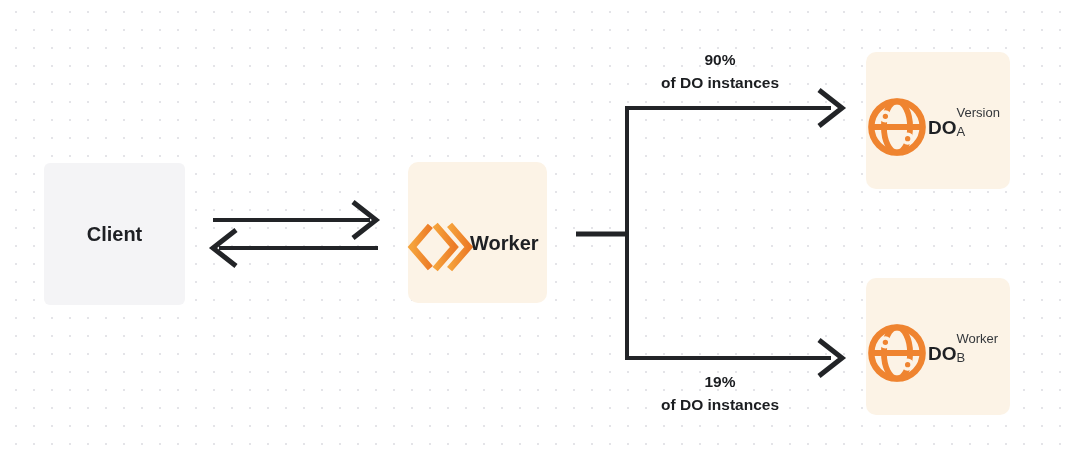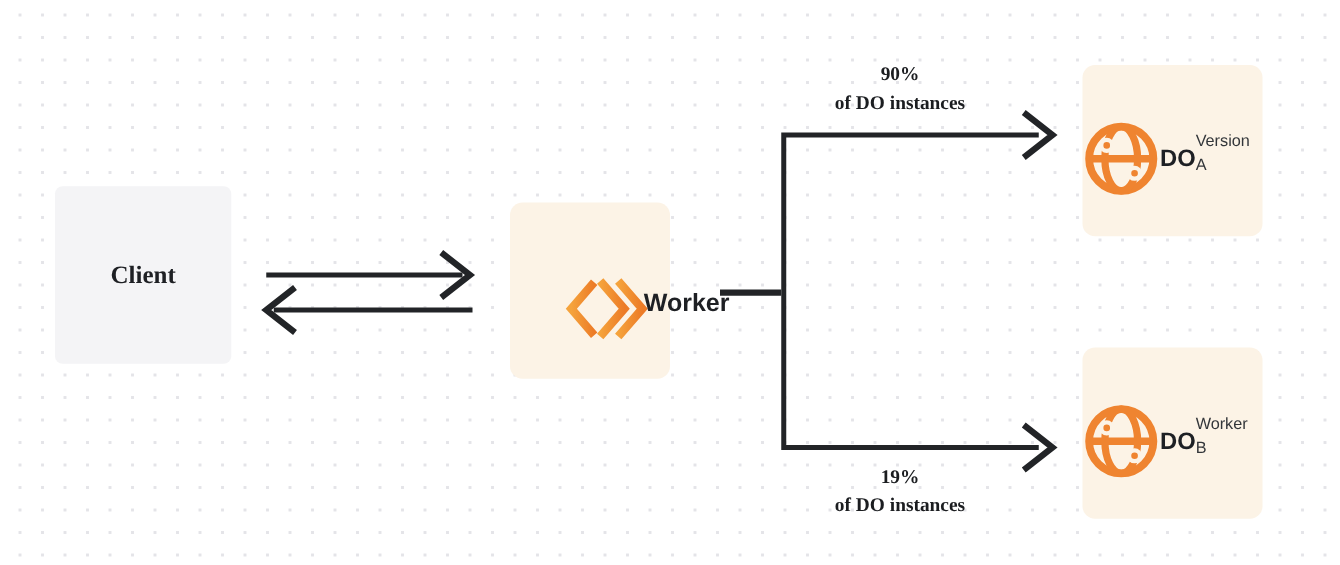--- a/index.html
+++ b/index.html
@@ -15,49 +15,48 @@
   }
   .connector-layer { position:absolute; left:0; top:0; width:1072px; height:452px; pointer-events:none; }
 
   .node {
     position:absolute;
     display:flex; flex-direction:row;
     align-items:center; justify-content:center;
     box-sizing:border-box;
   }
   .node-client {
-    left:44px; top:149px; width:141px; height:142px;
-    background:#f4f4f6; border-radius:6px;font-family:Liberation Serif, serif;
+    left:44px; top:163px; width:141px; height:142px;
+    background:#f4f4f6; border-radius:6px;
   }
   .node-client .node-label { font-size:20px; font-weight:bold; color:#1e2024; }
 
   .node-worker {
-    left:408px; top:162px; width:128px; height:141px;
+    left:408px; top:162px; width:139px; height:141px;
     background:#fcf3e6; border-radius:10px;
     justify-content:flex-start;
-    padding-left:45px;
   }
   .node-worker .icon-wrap { margin-top:29px; height:52px; display:flex; align-items:center; }
   .node-worker .node-label { margin-top:22px; font-size:20px; font-weight:bold; color:#1e2024; }
 
   .node-do {
     left:866px; width:144px; height:137px;
     background:#fcf3e6; border-radius:10px;
     justify-content:flex-start;
   }
   .node-do-a { top:52px; }
   .node-do-b { top:278px; }
   .node-do .icon-wrap { margin-top:13px; height:62px; display:flex; align-items:center; }
   .node-do .node-title { margin-top:14px; font-size:19px; font-weight:bold; color:#1e2024; line-height:20px; }
   .node-do .node-subtitle { margin-top:3px; font-size:13px; color:#33363a; line-height:19px; }
 
   .edge-label {
     position:absolute; left:610px; width:220px;
     text-align:center; font-size:15.5px; font-weight:bold;
-    color:#1b1d20; line-height:23px;font-family:Liberation Serif, serif;
+    color:#1b1d20; line-height:23px;
   }
   .edge-label-top { top:48px; }
   .edge-label-bottom { top:370px; }
   .edge-label span { display:block; }
 </style>
 </head>
 <body>
 
 <div class="canvas">
 

